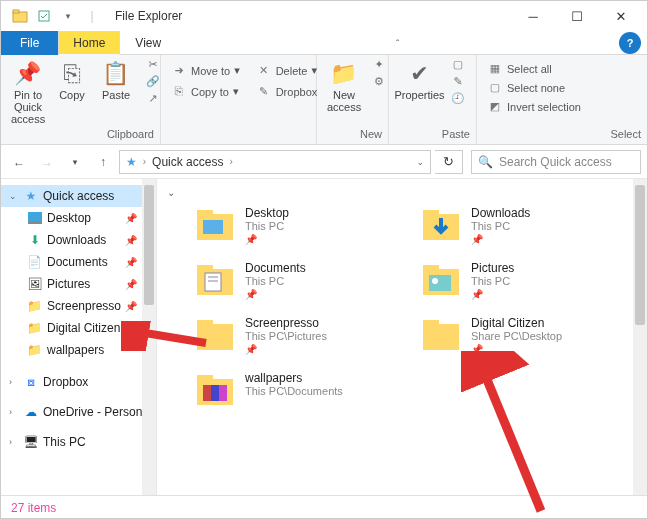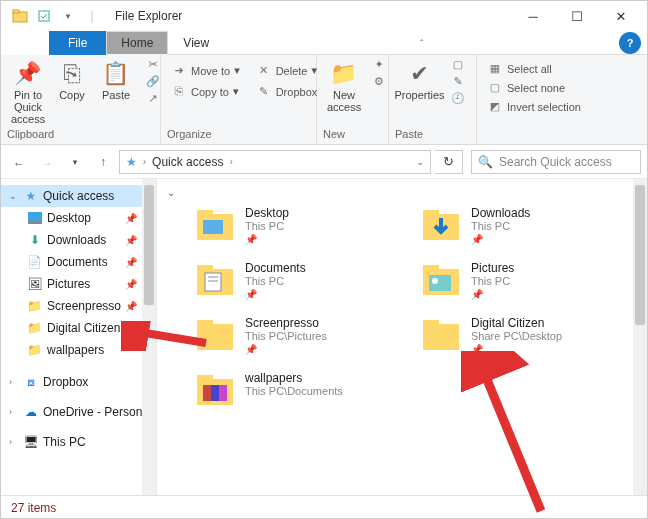--- a/index.html
+++ b/index.html
@@ -3,29 +3,29 @@
 <meta charset="utf-8">
 <style>
 * { box-sizing: border-box; margin: 0; padding: 0; font-family: "Segoe UI", Arial, sans-serif; }
 body { width: 648px; height: 519px; background: #fff; font-size: 12px; color: #333; overflow: hidden; position: relative; border: 1px solid #ccc; }
 .titlebar { height: 30px; display: flex; align-items: center; padding: 0 4px; }
 .titlebar .qat { display: flex; gap: 2px; align-items: center; margin-left: 4px; }
 .titlebar .qat span { width: 22px; height: 22px; display: flex; align-items: center; justify-content: center; }
 .titlebar .title { margin-left: 12px; font-size: 12px; }
 .titlebar .winbtns { margin-left: auto; display: flex; }
 .titlebar .winbtns span { width: 44px; height: 28px; display: flex; align-items: center; justify-content: center; font-size: 13px; }
-.menutabs { height: 24px; display: flex; align-items: flex-end; border-bottom: 1px solid #dadada; margin-left: 48px; }
+.menutabs { height: 24px; display: flex; align-items: flex-end; border-bottom: 1px solid #dadada; }
 .menutabs .tab { padding: 4px 14px; font-size: 12px; border: 1px solid transparent; position: relative; top: 1px; }
 .menutabs .tab.file { background: #1979ca; color: #fff; padding: 4px 18px; }
-.menutabs .tab.active { background: #a3a3a3; border: 1px solid #dadada; border-bottom: 1px solid #f5f6f7; }
+.menutabs .tab.active { background: #fde047; border: 1px solid #dadada; border-bottom: 1px solid #f5f6f7; }
 .menutabs .help { margin-left: auto; width: 22px; height: 22px; border-radius: 50%; background: #1979ca; color: #fff; display: flex; align-items: center; justify-content: center; margin-right: 6px; font-size: 11px; font-weight: bold; }
 .ribbon { height: 90px; background: #f5f6f7; border-bottom: 1px solid #dadada; display: flex; }
 .ribgroup { border-right: 1px solid #e0e0e0; padding: 2px 6px; display: flex; flex-direction: column; }
 .ribgroup .controls { flex: 1; display: flex; align-items: flex-start; gap: 2px; }
-.ribgroup .glabel { text-align: left; font-size: 11px; color: #666; padding-bottom: 2px; }
+.ribgroup .glabel { text-align: right; font-size: 11px; color: #666; padding-bottom: 2px; }
 .bigbtn { display: flex; flex-direction: column; align-items: center; justify-content: flex-start; padding: 2px 4px; min-width: 42px; text-align: center; font-size: 11px; color: #444; }
 .bigbtn .ic { width: 32px; height: 30px; display: flex; align-items: center; justify-content: center; font-size: 22px; color: #666; }
 .smallcol { display: flex; flex-direction: column; justify-content: center; gap: 2px; }
 .smallbtn { display: flex; align-items: center; gap: 4px; font-size: 11px; color: #555; padding: 1px 4px; white-space: nowrap; }
 .smallbtn .ic { width: 16px; display: inline-flex; justify-content: center; color: #777; }
 .navrow { height: 34px; display: flex; align-items: center; padding: 0 6px; gap: 4px; border-bottom: 1px solid #e8e8e8; }
 .navrow .navbtn { width: 24px; height: 24px; display: flex; align-items: center; justify-content: center; color: #555; }
 .navrow .navbtn.disabled { color: #ccc; }
 .navrow .addr { flex: 1; display: flex; align-items: center; border: 1px solid #ccc; height: 24px; padding: 0 6px; gap: 6px; font-size: 12px; }
 .navrow .addr .chev { color: #888; font-size: 10px; }
@@ -43,21 +43,21 @@
 .content { flex: 1; position: relative; padding: 8px 10px; overflow: hidden; }
 .content .scroll { position: absolute; right: 0; top: 0; bottom: 0; width: 14px; background: #f0f0f0; }
 .content .scroll .thumb { position: absolute; left: 2px; right: 2px; top: 6px; height: 140px; background: #c8c8c8; border-radius: 2px; }
 .ff-header { color: #1a5aaa; font-size: 12px; display: flex; align-items: center; gap: 6px; margin-bottom: 8px; }
 .folders { display: grid; grid-template-columns: 1fr 1fr; column-gap: 10px; row-gap: 16px; padding-left: 28px; }
 .folder { display: flex; align-items: flex-start; gap: 8px; }
 .folder .fic { width: 42px; height: 38px; display: flex; align-items: center; justify-content: center; }
 .folder .meta .n { font-size: 12px; color: #222; }
 .folder .meta .p { font-size: 11px; color: #888; }
 .folder .meta .pn { font-size: 10px; color: #999; margin-top: 2px; }
-.status { height: 24px; border-top: 1px solid #e0e0e0; display: flex; align-items: center; padding: 0 10px; font-size: 12px; color: #7f1d1d; }
+.status { height: 24px; border-top: 1px solid #e0e0e0; display: flex; align-items: center; padding: 0 10px; font-size: 12px; color: #ec4899; }
 .arrow { position: absolute; pointer-events: none; }
 svg.fic-svg { width: 42px; height: 38px; }
 .star { color: #4aa0e8; }
 </style>
 </head>
 <body>
 
 <div class="titlebar">
   <div class="qat">
     <span>
@@ -128,21 +128,20 @@
         <div class="smallbtn"><span class="ic">⎘</span><span>Copy to</span> ▾</div>
       </div>
       <div class="smallcol" style="gap:6px;padding-top:6px;margin-left:6px">
         <div class="smallbtn"><span class="ic">✕</span><span>Delete</span> ▾</div>
         <div class="smallbtn">
             <span class="ic">✎</span>
             <span>Dropbox</span>
           </div>
       </div>
     </div>
-    <div class="glabel">Organize</div>
   </div>
 
   <div class="ribgroup" style="width:72px">
     <div class="controls">
       <div class="bigbtn">
         <div class="ic">📁</div>
         <div>New access</div>
       </div>
       <div class="smallcol">
         <div class="smallbtn">
@@ -187,20 +186,21 @@
         <div class="smallbtn">
             <span class="ic">▢</span>
             <span>Select none</span>
           </div>
         <div class="smallbtn">
             <span class="ic">◩</span>
             <span>Invert selection</span>
           </div>
       </div>
     </div>
+    <div class="glabel">Select</div>
   </div>
 </div>
 
 <div class="navrow">
   <div class="navbtn">←</div>
   <div class="navbtn disabled">→</div>
   <div class="navbtn" style="font-size:9px">▾</div>
   <div class="navbtn">↑</div>
   <div class="addr">
     <span class="star">★</span>

